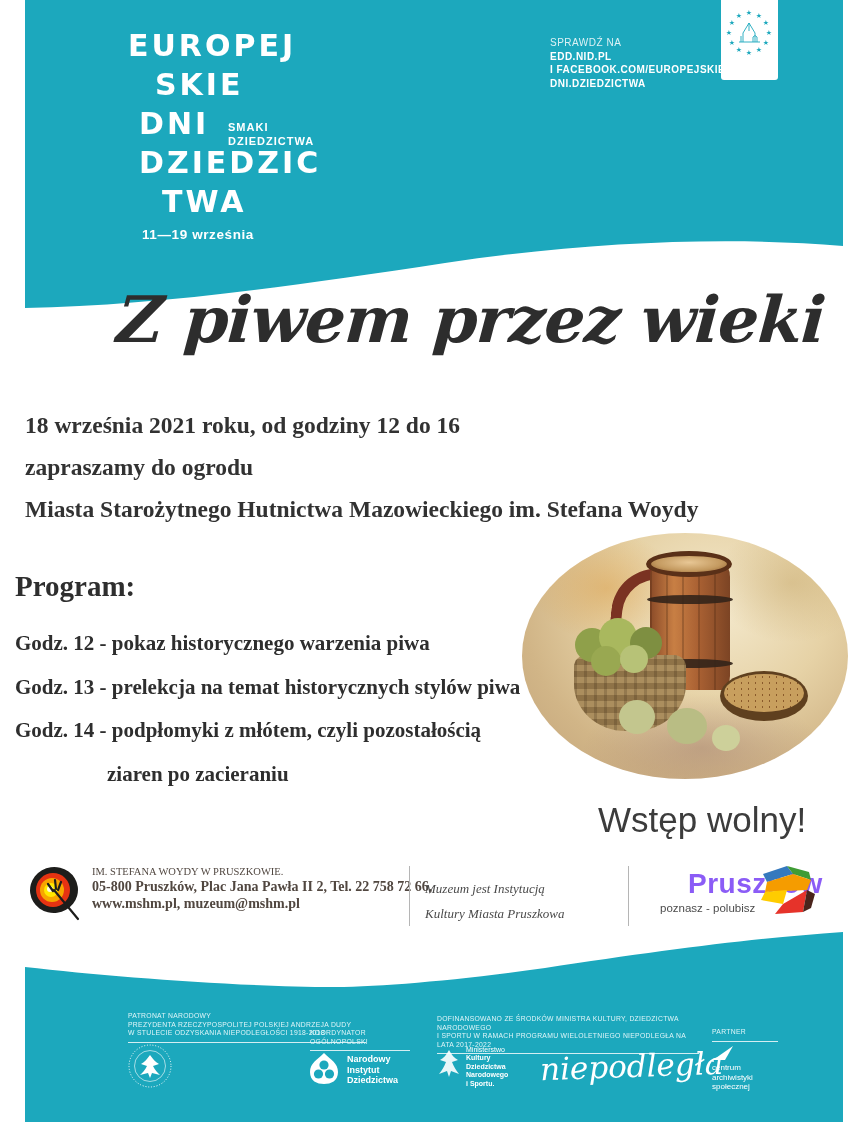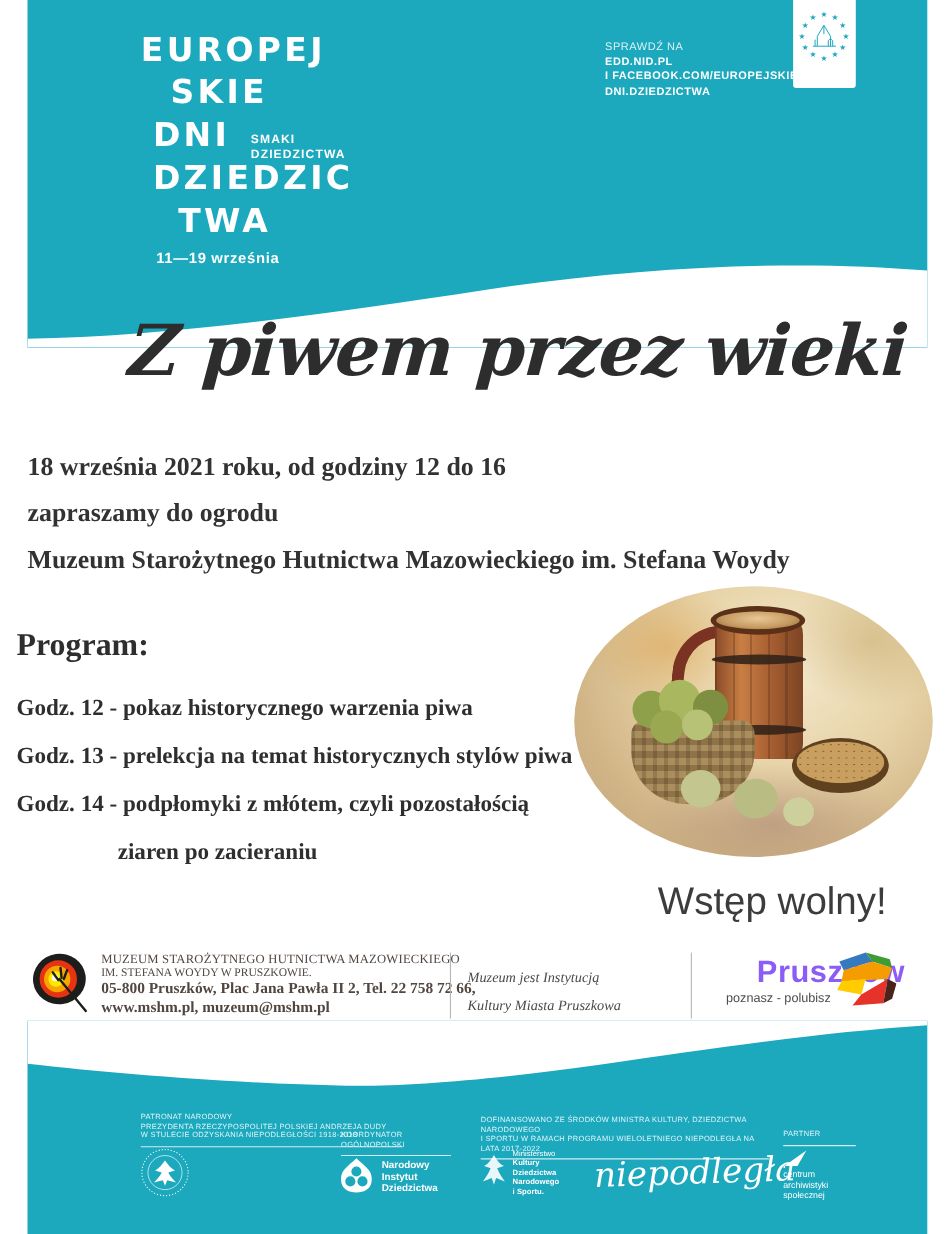--- a/index.html
+++ b/index.html
@@ -149,21 +149,21 @@
   <svg class="abs header-wave" viewBox="0 0 818 95" preserveAspectRatio="none">
     <path d="M0,87 C120,85 250,68 420,42 C560,21 700,15 818,25 L818,95 L0,95 Z" fill="#ffffff"></path>
   </svg>
 </div>
 
 <div class="abs main-title">Z piwem przez wieki</div>
 
 <div class="abs intro">
   <div>18 września 2021 roku, od godziny 12 do 16</div>
   <div>zapraszamy do ogrodu</div>
-  <div>Muzeum Starożytnego Hutnictwa Mazowieckiego im. Stefana Woydy</div>
+  <div>Miasta Starożytnego Hutnictwa Mazowieckiego im. Stefana Woydy</div>
 </div>
 
 <div class="abs program-heading">Program:</div>
 <div class="abs program-items">
   <div>Godz. 12 -  pokaz historycznego warzenia piwa</div>
   <div>Godz. 13 - prelekcja na temat historycznych stylów piwa</div>
   <div>Godz. 14 - podpłomyki z młótem, czyli pozostałością</div>
   <div class="program-cont">ziaren po zacieraniu</div>
 </div>
 
@@ -208,21 +208,20 @@
       <g stroke="#1d1d1b" stroke-width="2.2" fill="none" stroke-linecap="round">
         <path d="M20,21 l5,7"></path>
           <path d="M27,17 l1,9"></path>
           <path d="M33,19 l-3,8"></path>
         <path d="M26,27 L50,56"></path>
       </g>
     </svg>
   </div>
 
   <div class="abs museum-text">
-    <div class="mt1">MUZEUM STAROŻYTNEGO HUTNICTWA MAZOWIECKIEGO</div>
     <div class="mt2">IM. STEFANA WOYDY W PRUSZKOWIE.</div>
     <div class="mt3">05-800 Pruszków, Plac Jana Pawła II 2, Tel. 22 758 72 66,</div>
     <div class="mt3">www.mshm.pl, muzeum@mshm.pl</div>
   </div>
 
   <div class="abs vdiv" style="left:409px;"></div>
 
   <div class="abs inst-text">
     <div>Muzeum jest Instytucją</div>
     <div>Kultury Miasta Pruszkowa</div>

